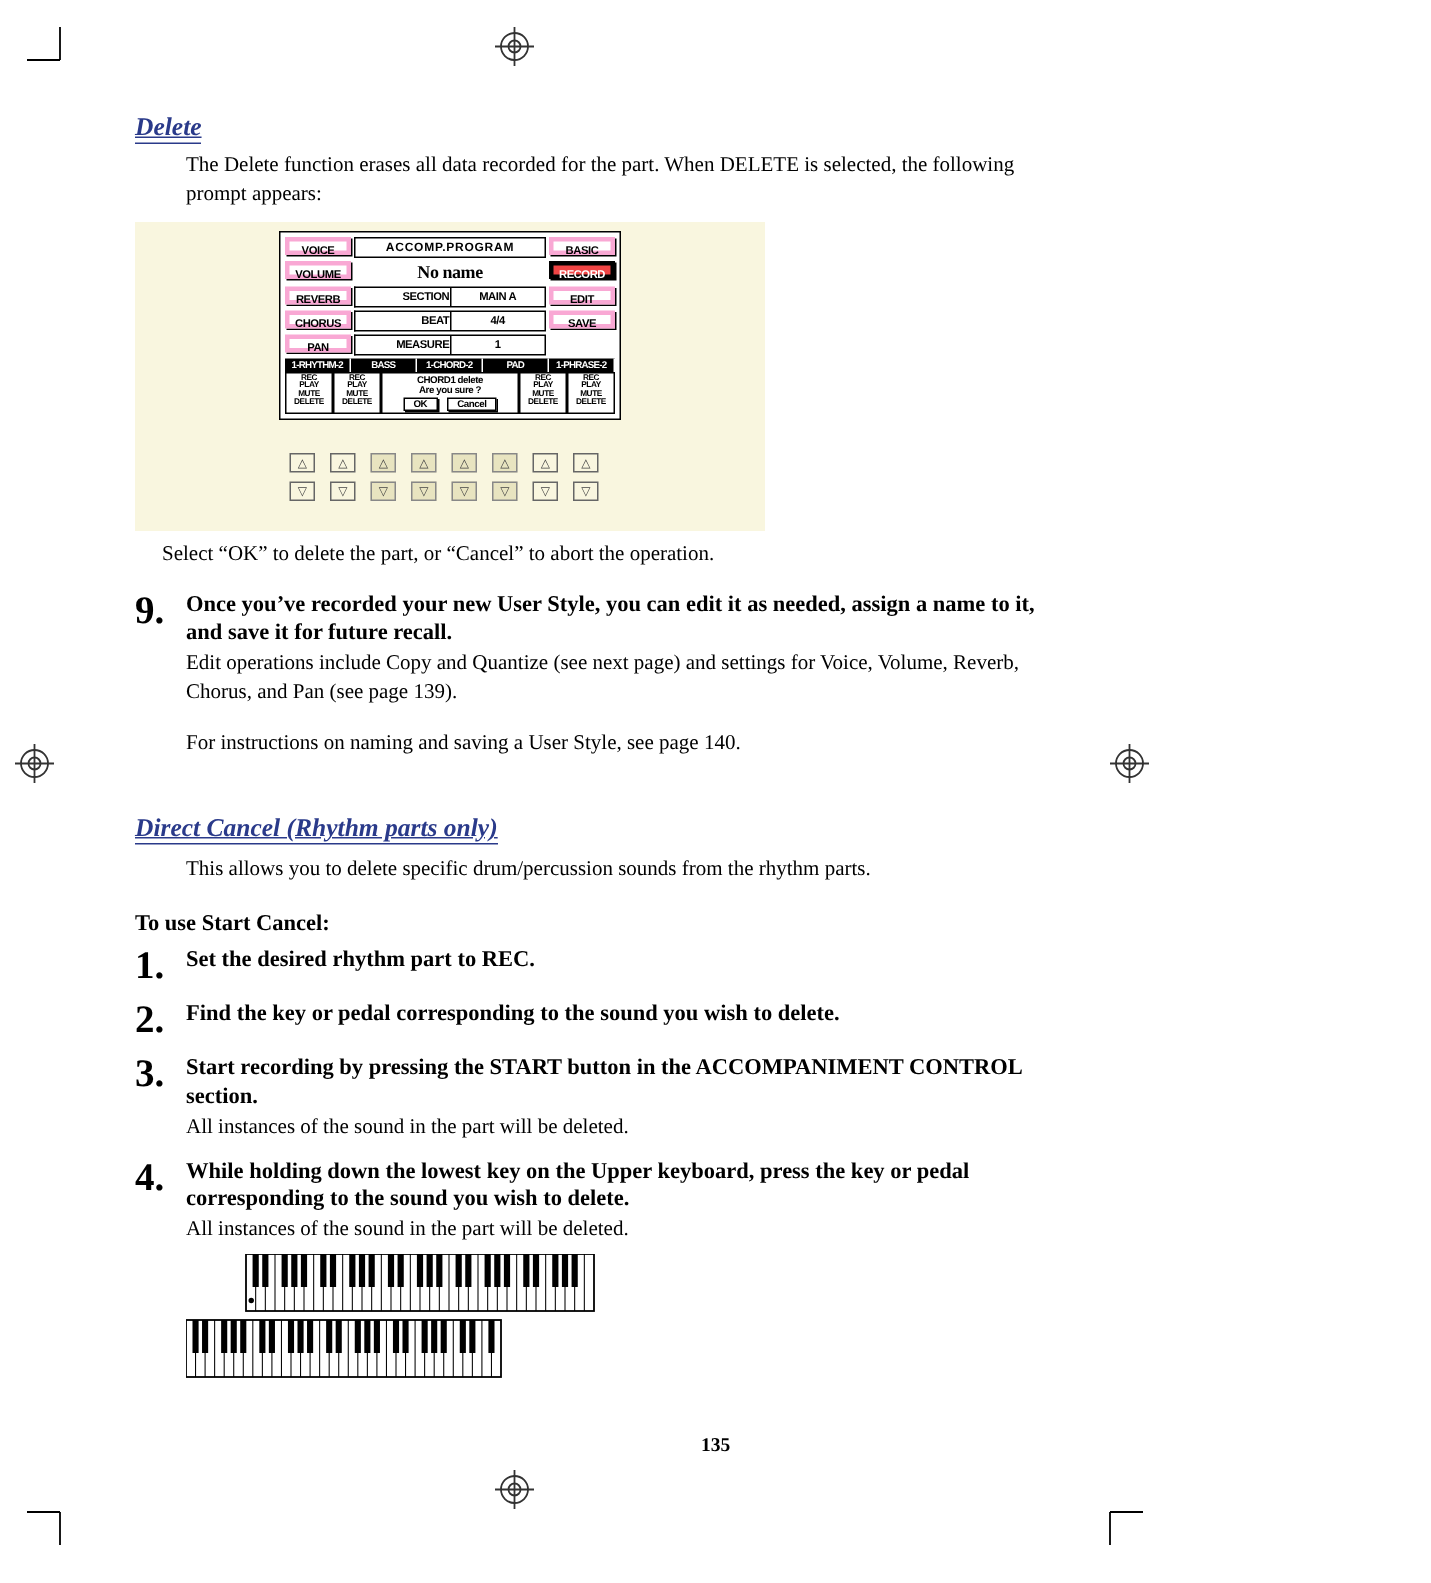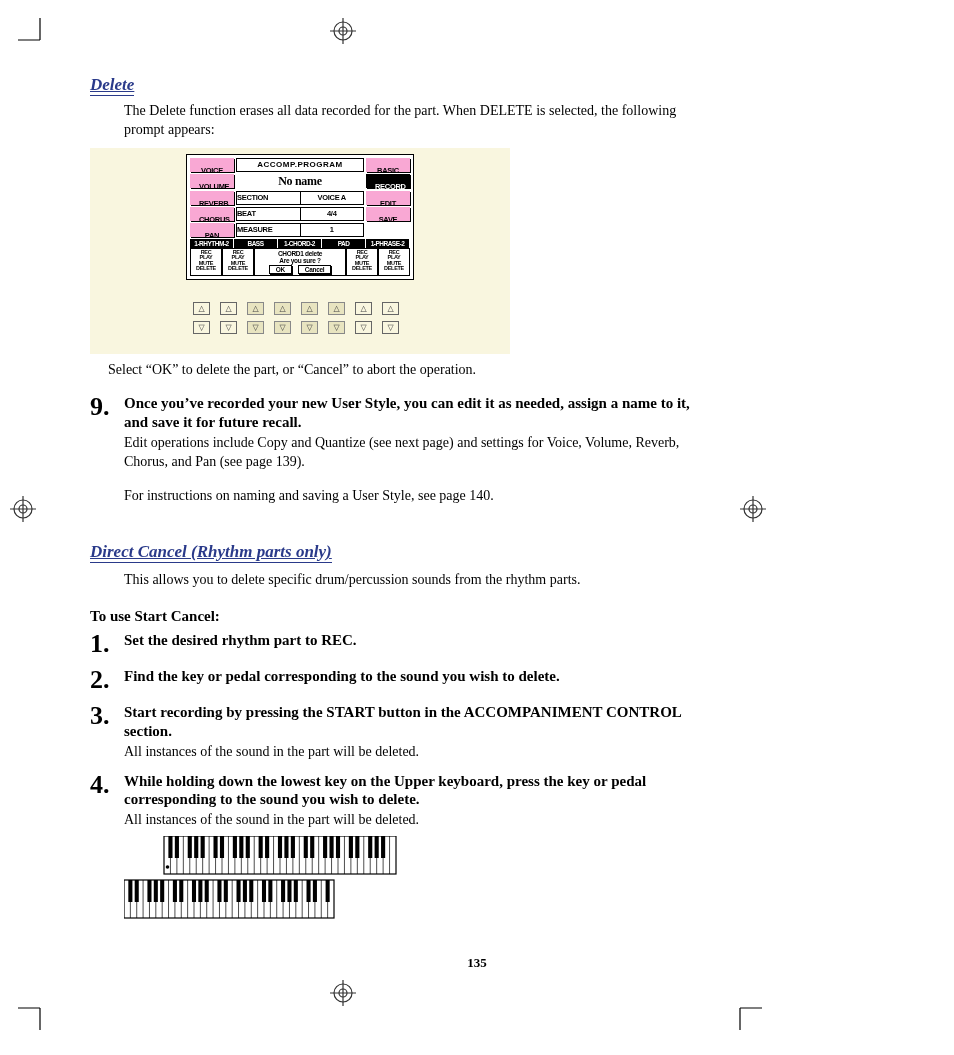--- a/index.html
+++ b/index.html
@@ -47,21 +47,21 @@
     width: 220px;
     background: #fff;
     border: 1.5px solid #000;
     padding: 3px;
     font-family: "Arial Narrow", Arial, sans-serif;
     font-size: 8px;
     letter-spacing: -0.3px;
   }
   .lcd-row { display: flex; gap: 2px; margin-bottom: 2px; align-items: stretch; }
   .lcd-btn {
-    border: 7px solid #f9a8d4;
+    border: 3px solid #f9a8d4;
     padding: 0 2px;
     text-align: center;
     background: #fff;
     font-weight: bold;
     font-size: 7.5px;
     height: 12px;
     line-height: 12px;
     box-sizing: border-box;
     flex-shrink: 0;
   }
@@ -75,21 +75,21 @@
     font-size: 8px;
     height:12px; line-height:12px;
     flex:1;
     text-align:center;
     letter-spacing:0.5px;
   }
   .lcd-bigname {
     flex:1; font-family: Georgia, serif; font-weight:bold; font-size:12px; text-align:center;
   }
   .lcd-pair { display:flex; flex:1; gap:0; }
-  .lcd-pair .a { border:1px solid #000; border-right:0; flex:1; text-align:left; height:12px; line-height:12px; font-size:7.5px; font-weight:bold;}
+  .lcd-pair .a { border:1px solid #000; border-right:0; flex:1; text-align:right; height:12px; line-height:12px; font-size:7.5px; font-weight:bold;}
   .lcd-pair .b { border:1px solid #000; flex:1; text-align:center; height:12px; line-height:12px; font-size:7.5px; font-weight:bold;}
   .lcd-tabs { display:flex; gap:0; margin-top:2px; }
   .lcd-tab { flex:1; background:#000; color:#fff; font-size:6.5px; text-align:center; height:9px; line-height:9px; border-right:1px solid #fff; font-weight:bold; letter-spacing:-0.5px;}
   .lcd-bottom { display:flex; gap:0; margin-top:0; }
   .lcd-col { flex:1; border:1px solid #000; font-size:5.5px; text-align:center; line-height:1.0; padding:1px 0; font-weight:bold;}
   .lcd-msgbox { flex:3; border:1px solid #000; font-size:6.5px; text-align:center; padding:1px 0; line-height:1.1; font-weight:bold;}
   .lcd-msgbox .okcancel { display:flex; justify-content:center; gap:6px; margin-top:1px;}
   .lcd-msgbox .okcancel span { border:1px solid #000; padding:0 6px; font-size:6.5px; box-shadow:1px 1px 0 #000; background:#fff;}
 
   .physical-btns { margin: 22px auto 0 auto; width: 214px; }
@@ -210,21 +210,21 @@
       </div>
       <div class="lcd-row">
         <div class="lcd-btn left shadow">VOLUME</div>
         <div class="lcd-bigname">No name</div>
         <div class="lcd-btn right inv shadow">RECORD</div>
       </div>
       <div class="lcd-row">
         <div class="lcd-btn left shadow">REVERB</div>
         <div class="lcd-pair">
             <div class="a">SECTION</div>
-            <div class="b">VOICE A</div>
+            <div class="b">MAIN A</div>
           </div>
         <div class="lcd-btn right shadow">EDIT</div>
       </div>
       <div class="lcd-row">
         <div class="lcd-btn left shadow">CHORUS</div>
         <div class="lcd-pair">
             <div class="a">BEAT</div>
             <div class="b">4/4</div>
           </div>
         <div class="lcd-btn right shadow">SAVE</div>

